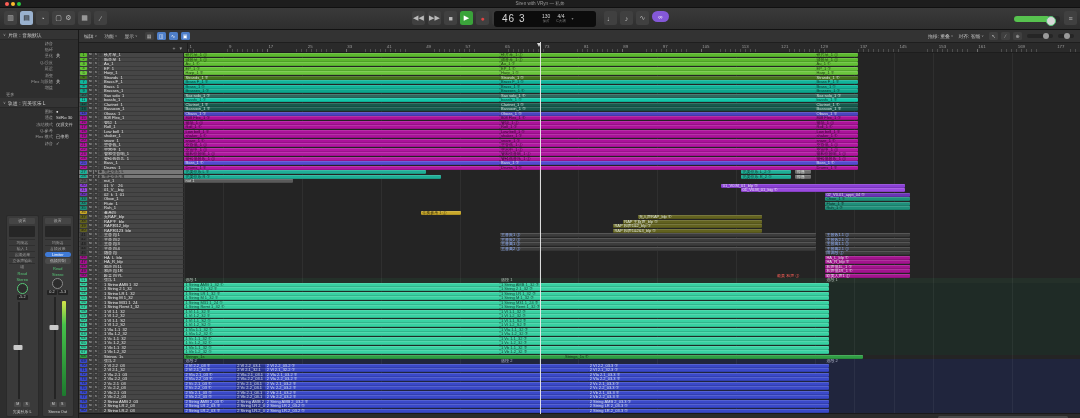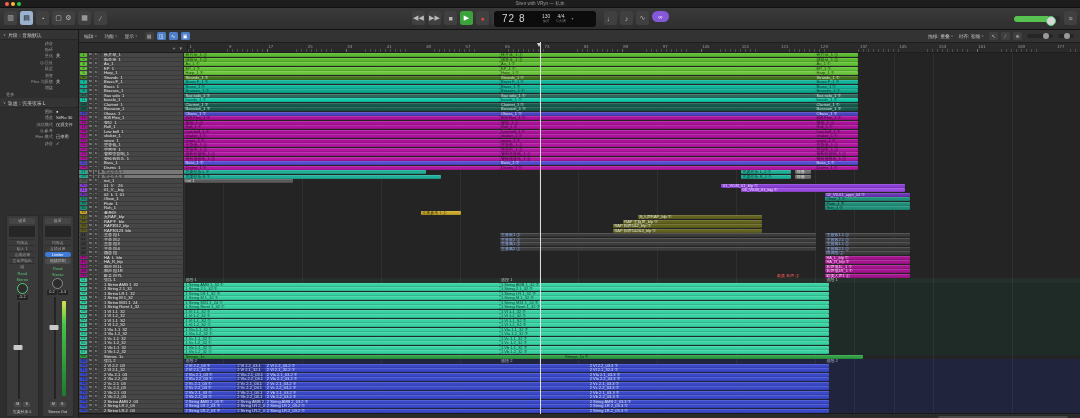--- a/index.html
+++ b/index.html
@@ -126,21 +126,21 @@
     <div class="grp" style="left:412px" id="g-transport">
         <div class="tbtn">◀◀</div>
         <div class="tbtn">▶▶</div>
         <div class="tbtn">■</div>
         <div class="tbtn play">▶</div>
         <div class="tbtn rec">●</div>
         <div class="tbtn dim">↻</div>
         <div class="tbtn dim">⇄</div>
       </div>
     <div class="lcd">
-      <span class="pos">72 8</span>
+      <span class="pos">46 3</span>
       <span class="col">
           <span class="big">130</span>
           <span class="sub">保持</span>
         </span>
       <span class="col">
           <span class="big">4/4</span>
           <span class="sub">C大调</span>
         </span>
       <span class="chev">▾</span>
     </div>

